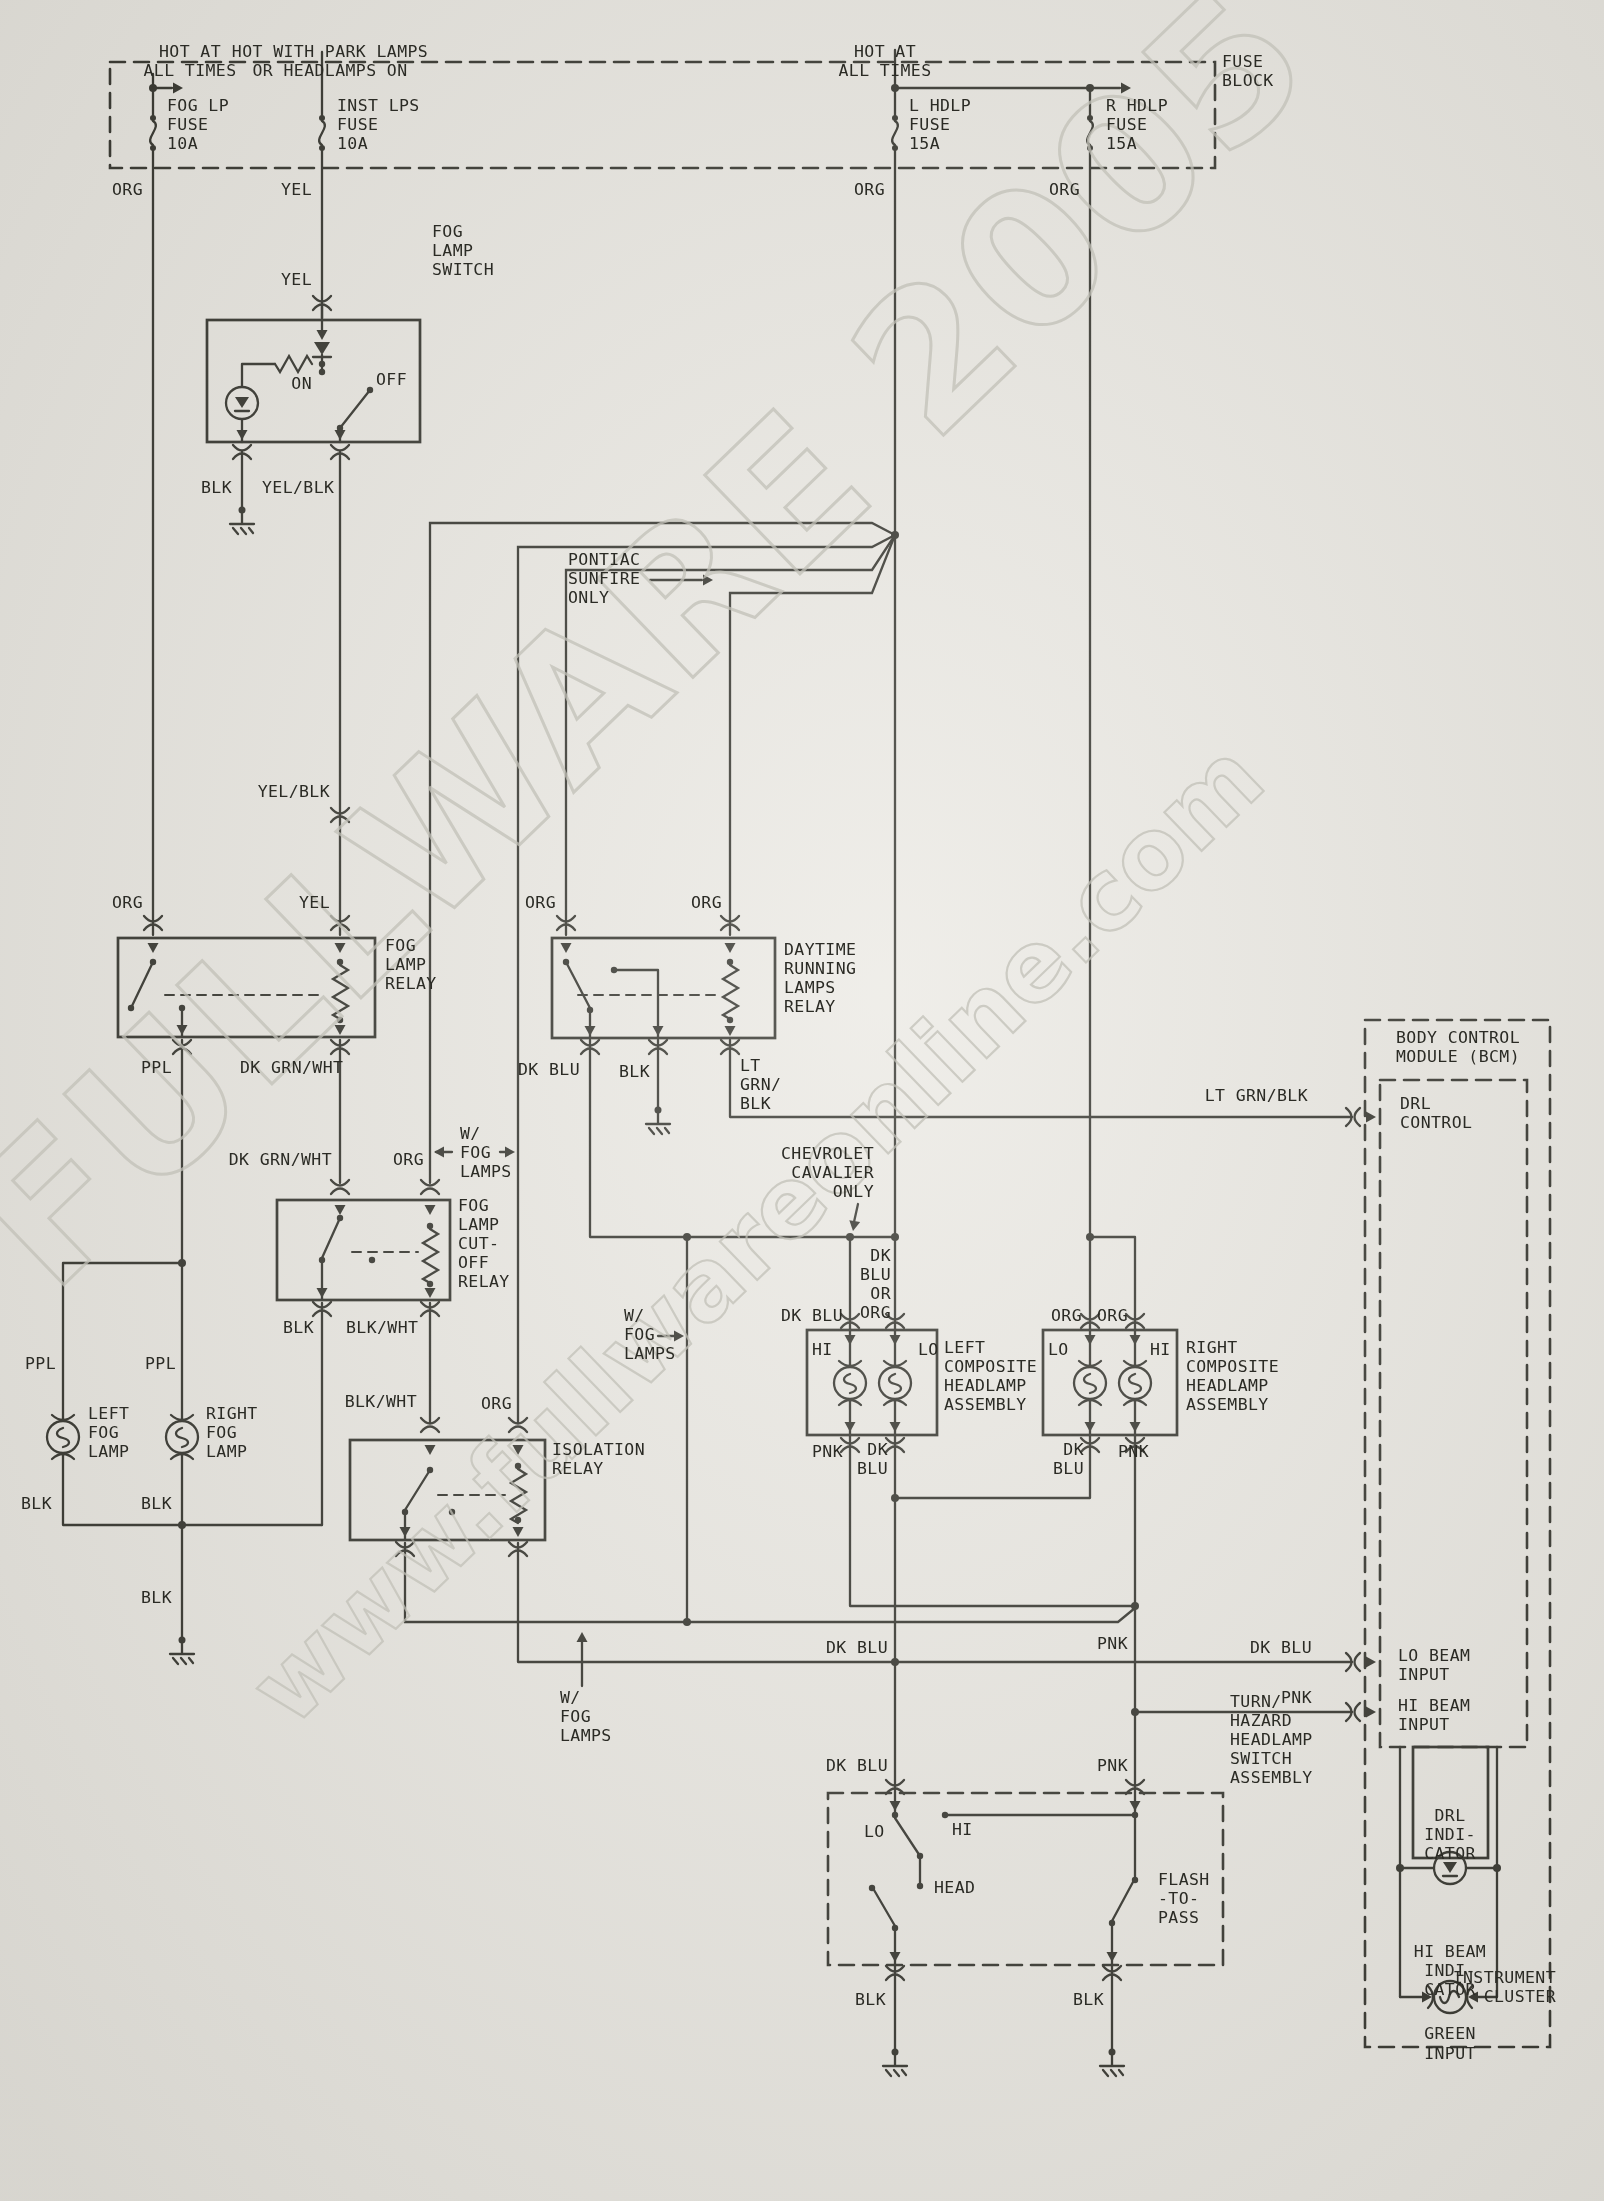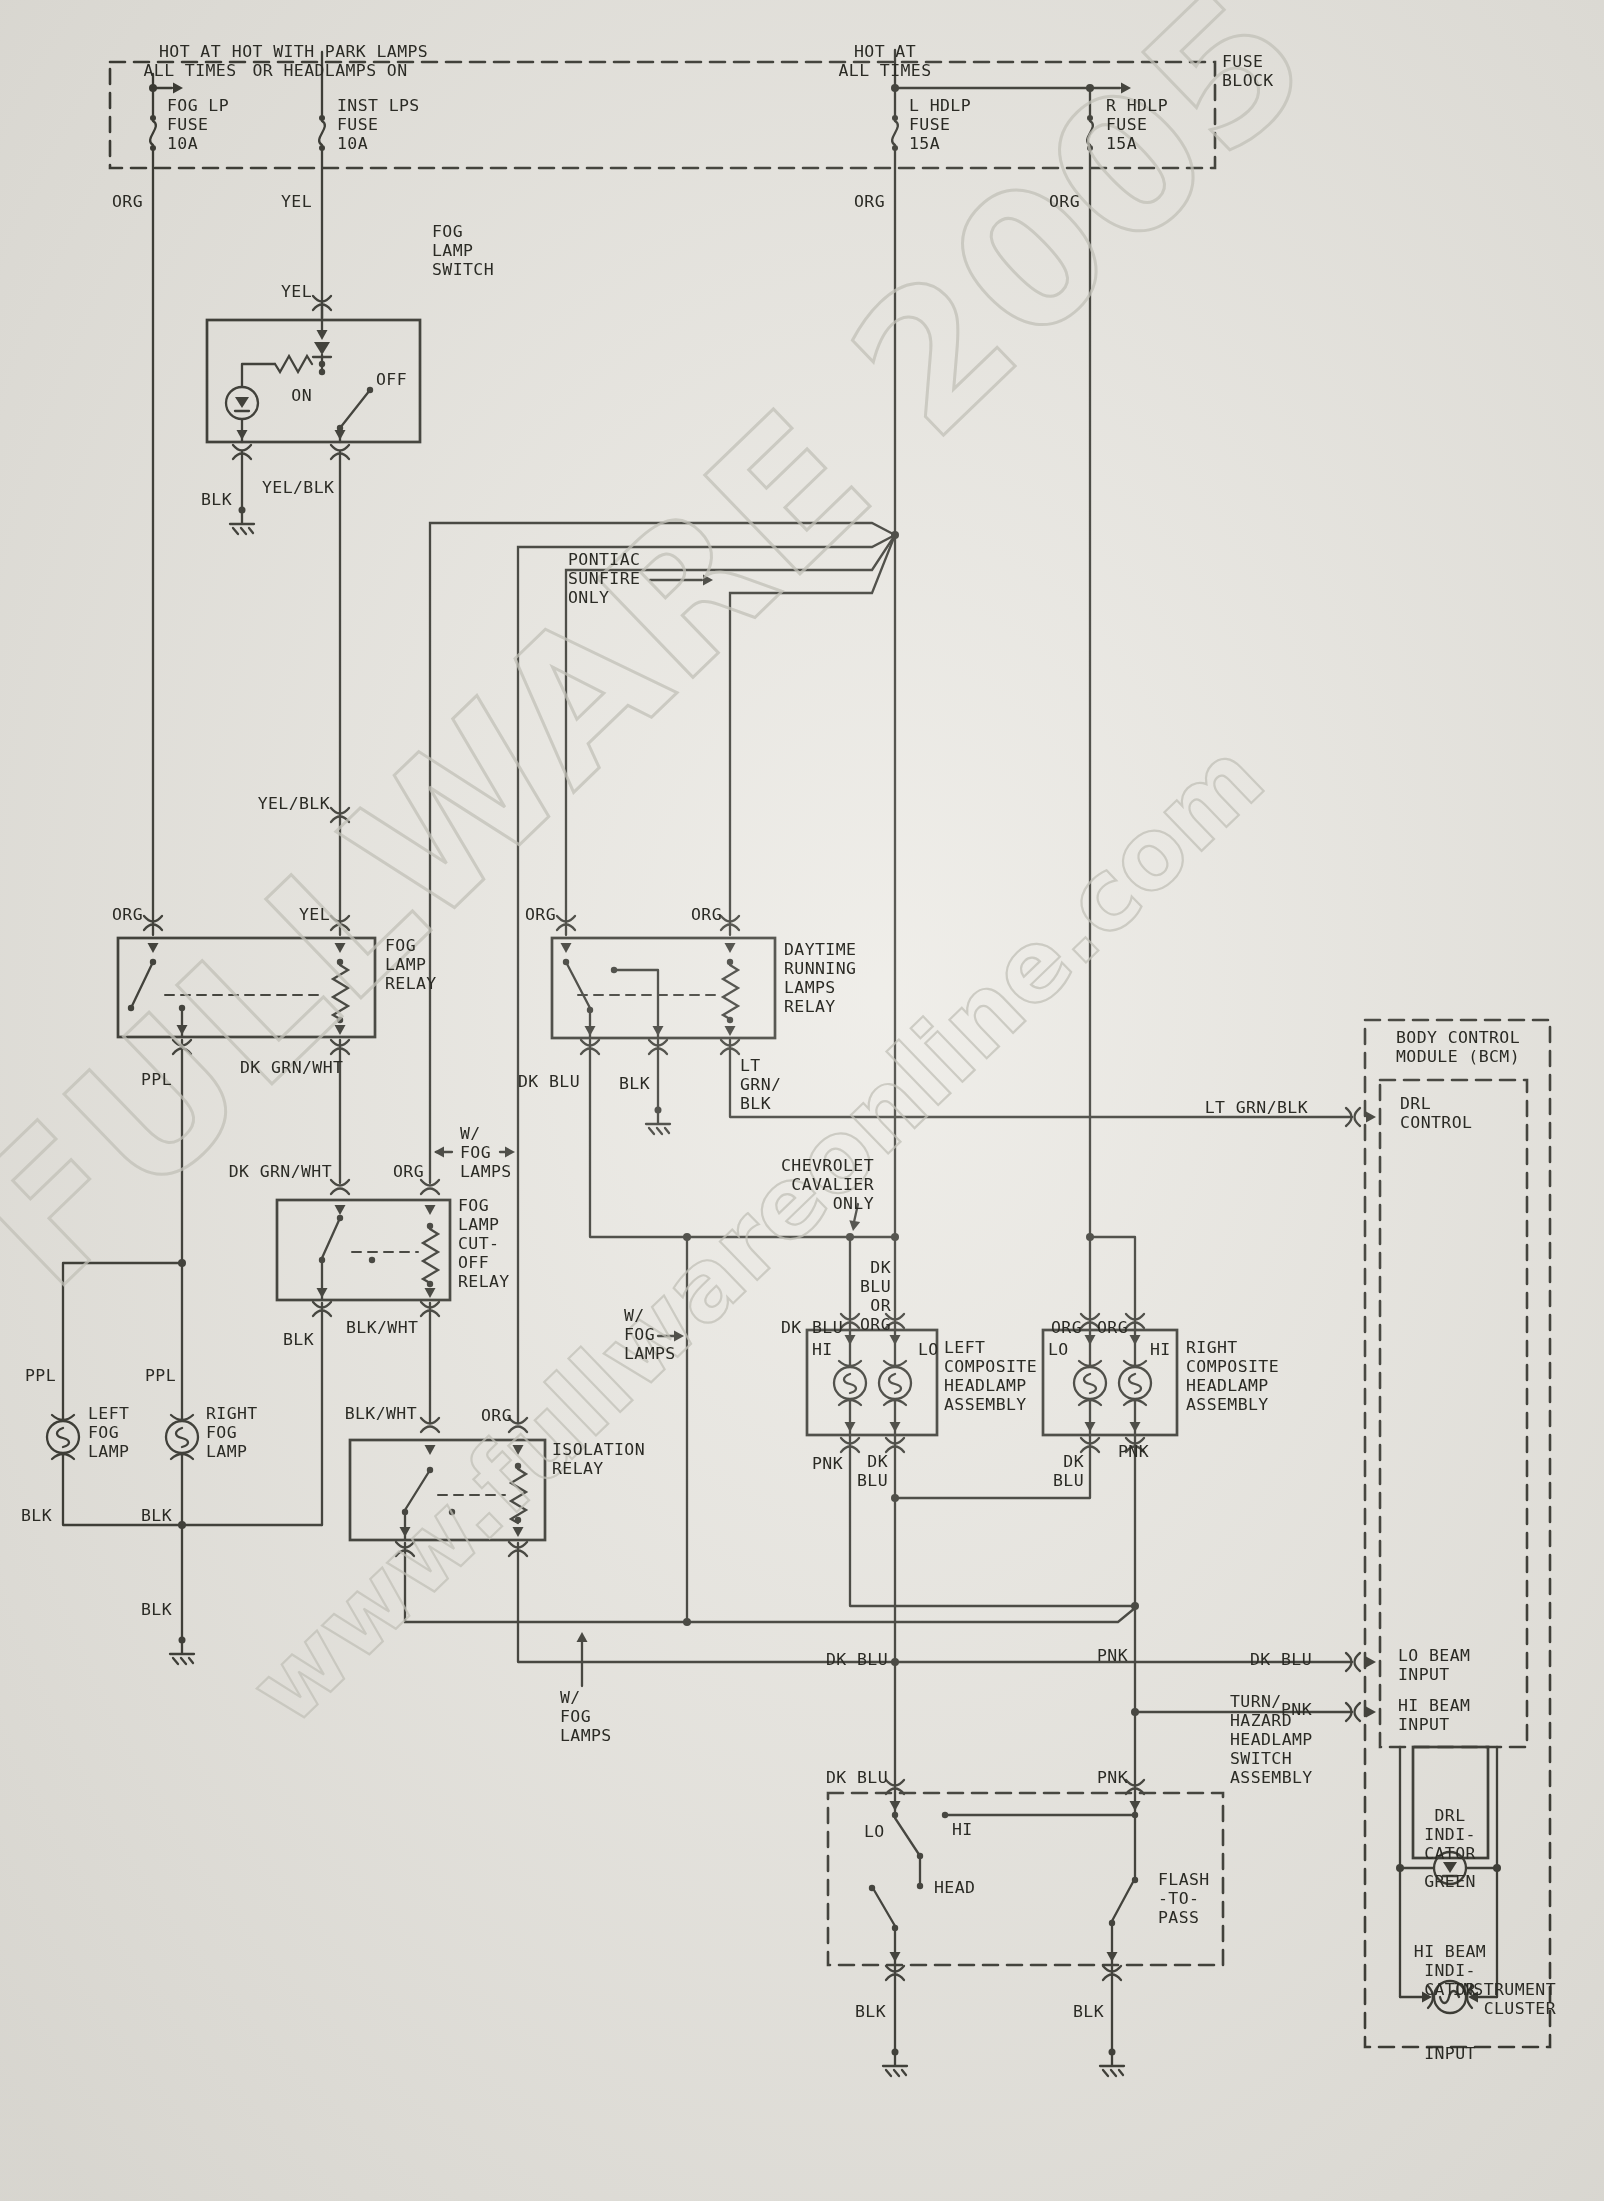--- a/index.html
+++ b/index.html
@@ -8,21 +8,21 @@
   #page::after{content:"";position:absolute;inset:0;pointer-events:none;
         background:radial-gradient(ellipse at 55% 45%, rgba(255,255,255,.25), rgba(120,118,110,.16) 95%);}
   svg{position:absolute;left:0;top:0;}
   svg path,svg rect,svg circle,svg line{stroke:#26261f;stroke-width:2.3;fill:none;stroke-linecap:round;}
   svg .bx{stroke-width:2.7;}
   svg .dsh{stroke-dasharray:15 9;stroke-width:2.6;}
   svg .dsh2{stroke-dasharray:9 7;stroke-width:2;}
   svg .f{fill:#26261f;stroke:none;}
   #labels .lbl{position:absolute;font-size:16.5px;line-height:19px;letter-spacing:.4px;
         color:#2b2b25;white-space:pre;z-index:5;}
-  #labels .a-r{transform:translateX(-100%);text-align:right;margin-top:12px;}
+  #labels .a-r{transform:translateX(-100%);text-align:right;}
   #labels .a-c{transform:translateX(-50%);text-align:center;margin-top:28px;}
   .wm{position:absolute;font-weight:bold;color:transparent;-webkit-text-stroke:3px #c2c1b8;
       opacity:.75;white-space:nowrap;z-index:2;pointer-events:none;
       font-family:"DejaVu Sans",sans-serif;}
   #wm1{font-size:188px;letter-spacing:4px;left:6px;top:1140px;transform:rotate(-44deg);transform-origin:0 50%;}
   #wm2{font-size:98px;-webkit-text-stroke:2.2px #c2c1b8;left:268px;top:1648px;transform:rotate(-44deg);transform-origin:0 50%;}
   #caption{position:absolute;left:0;right:0;top:2138px;text-align:center;z-index:6;
       font-family:"Liberation Sans",sans-serif;font-weight:bold;font-size:23px;color:#141412;}
 </style>
 </head>
@@ -515,21 +515,21 @@
 ASSEMBLY</div>
       <div class="lbl a-r" style="left: 886px; top: 1990px;">BLK</div>
       <div class="lbl a-r" style="left: 1104px; top: 1990px;">BLK</div>
       <div class="lbl a-l" style="left: 1396px; top: 1028px;">BODY CONTROL
 MODULE (BCM)</div>
       <div class="lbl a-l" style="left: 1400px; top: 1094px;">DRL
 CONTROL</div>
       <div class="lbl a-c" style="left: 1450px; top: 1778px;">DRL
 INDI-
 CATOR</div>
-      <div class="lbl a-c" style="left: 1450px; top: 1844px; text-align: right;">GREEN</div>
+      <div class="lbl a-c" style="left: 1450px; top: 1996px; text-align: right;">GREEN</div>
       <div class="lbl a-c" style="left: 1450px; top: 1914px;">HI BEAM
 INDI-
 CATOR</div>
       <div class="lbl a-c" style="left: 1450px; top: 2016px;">INPUT</div>
       <div class="lbl a-r" style="left: 1556px; top: 1968px;">INSTRUMENT
 CLUSTER</div>
     </div>
 
 </div>
 

